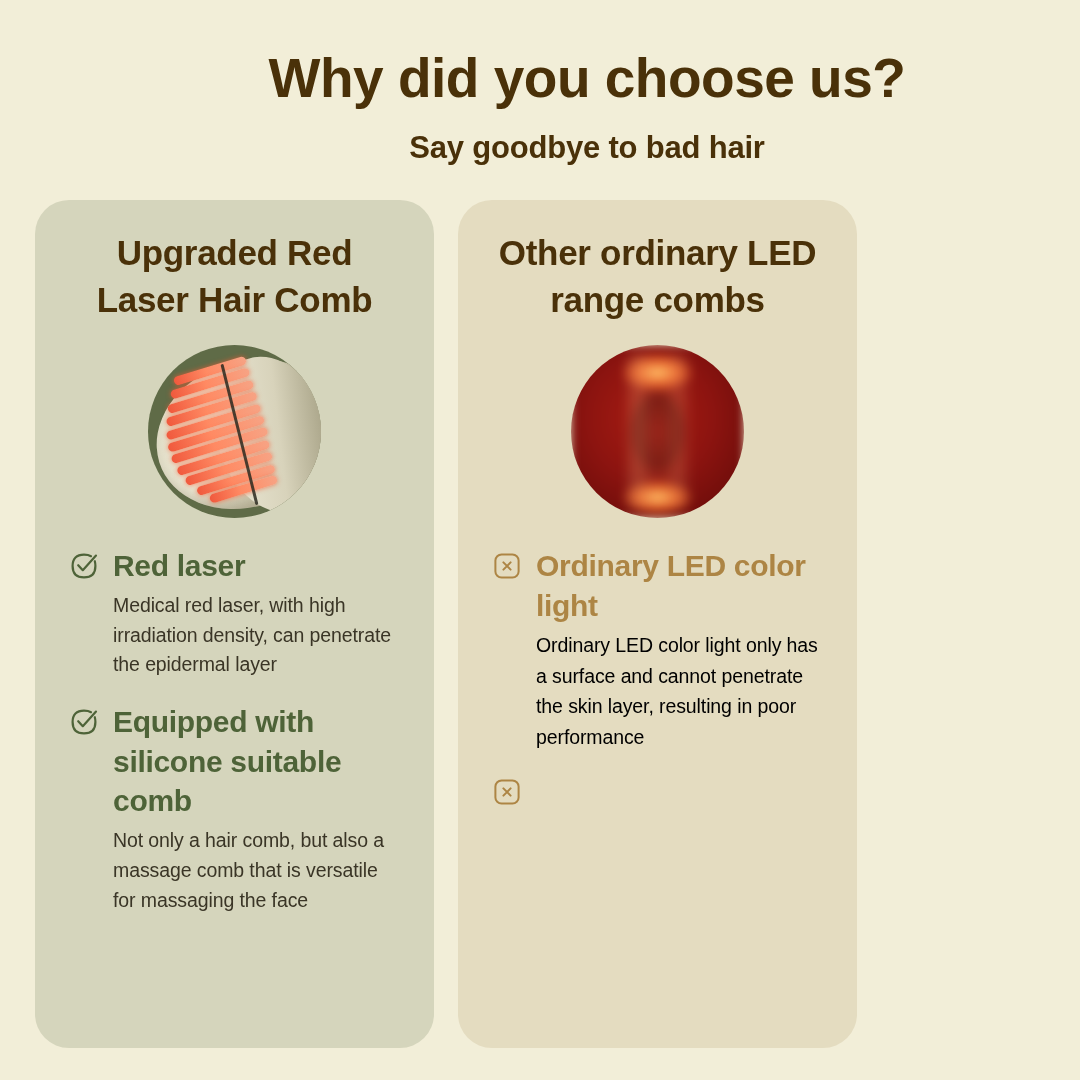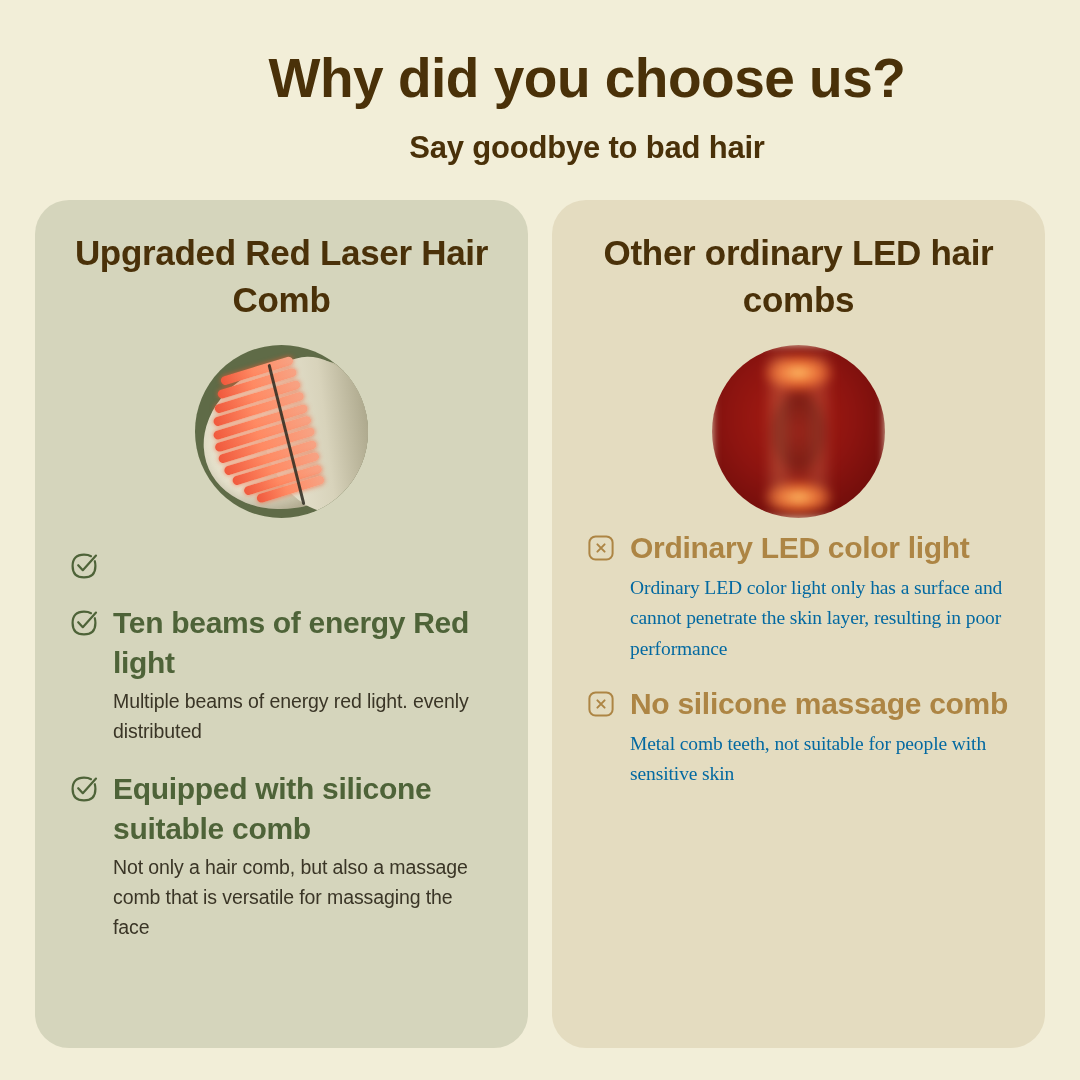--- a/index.html
+++ b/index.html
@@ -36,21 +36,21 @@
     color: #4a3109;
     letter-spacing: -0.2px;
     margin: 22px 0 0 0;
   }
 
   
   .cards {
     position: absolute;
     top: 200px;
     left: 35px;
-    width: 1010px;
+    width: 822px;
     height: 848px;
     display: flex;
     gap: 24px;
   }
   .card {
     width: 498px;
     height: 848px;
     border-radius: 34px;
     box-sizing: border-box;
     padding: 30px 34px 0 34px;
@@ -190,23 +190,23 @@
     font-size: 19.5px;
     line-height: 1.53;
     margin: 5px 0 0 0;
     letter-spacing: -0.1px;
   }
   
   .card-good .feat-title { color: #4e6338; }
   .card-good .feat-desc  { color: #3a3526; }
   
   .card-bad .feat-title { color: #ad8544; }
-  .card-bad .feat-desc  { color: #0369a1; font-family: Liberation Serif, serif; }
-
-  .card-bad .features { margin-top: 10px; }
+  .card-bad .feat-desc  { color: #000000; }
+
+  .card-bad .features { margin-top: 28px; }
   .card-bad .feature + .feature { margin-top: 20px; }
   .card-bad .feat-desc { line-height: 1.56; }
 </style>
 </head>
 <body>
 
 <div class="header">
   <h1 class="main-title">Why did you choose us?</h1>
   <p class="subtitle">Say goodbye to bad hair</p>
 </div>
@@ -240,53 +240,45 @@
 
     <div class="features">
 
       <div class="feature">
         <span class="feat-icon">
           <svg width="30" height="30" viewBox="0 0 30 30">
             <path d="M22 5.2 C20.4 4.2 18.1 3.6 15 3.6 C7.5 3.6 3.6 7.5 3.6 15 C3.6 22.5 7.5 26.4 15 26.4 C22.5 26.4 26.4 22.5 26.4 15 C26.4 13.2 26.2 11.6 25.8 10.2" fill="none" stroke="#4e6338" stroke-width="2.2" stroke-linecap="round"></path>
             <path d="M9.2 14.2 L13.8 19.2 L27 4.6" fill="none" stroke="#4e6338" stroke-width="2.2" stroke-linecap="round" stroke-linejoin="round"></path>
           </svg>
         </span>
-      </div>
-
-      <div class="feature">
-        <span class="feat-icon">
-          <svg width="30" height="30" viewBox="0 0 30 30">
-            <path d="M22 5.2 C20.4 4.2 18.1 3.6 15 3.6 C7.5 3.6 3.6 7.5 3.6 15 C3.6 22.5 7.5 26.4 15 26.4 C22.5 26.4 26.4 22.5 26.4 15 C26.4 13.2 26.2 11.6 25.8 10.2" fill="none" stroke="#4e6338" stroke-width="2.2" stroke-linecap="round"></path>
-            <path d="M9.2 14.2 L13.8 19.2 L27 4.6" fill="none" stroke="#4e6338" stroke-width="2.2" stroke-linecap="round" stroke-linejoin="round"></path>
-          </svg>
-        </span>
         <div class="feat-text">
-          <p class="feat-title">Ten beams of energy Red light</p>
-          <p class="feat-desc">Multiple beams of energy red light. evenly distributed</p>
+          <p class="feat-title">Red laser</p>
+          <p class="feat-desc">Medical red laser, with high irradiation density, can penetrate the epidermal layer</p>
         </div>
       </div>
+
 
       <div class="feature">
         <span class="feat-icon">
           <svg width="30" height="30" viewBox="0 0 30 30">
             <path d="M22 5.2 C20.4 4.2 18.1 3.6 15 3.6 C7.5 3.6 3.6 7.5 3.6 15 C3.6 22.5 7.5 26.4 15 26.4 C22.5 26.4 26.4 22.5 26.4 15 C26.4 13.2 26.2 11.6 25.8 10.2" fill="none" stroke="#4e6338" stroke-width="2.2" stroke-linecap="round"></path>
             <path d="M9.2 14.2 L13.8 19.2 L27 4.6" fill="none" stroke="#4e6338" stroke-width="2.2" stroke-linecap="round" stroke-linejoin="round"></path>
           </svg>
         </span>
         <div class="feat-text">
           <p class="feat-title">Equipped with silicone suitable comb</p>
           <p class="feat-desc">Not only a hair comb, but also a massage comb that is versatile for massaging the face</p>
         </div>
       </div>
 
     </div>
   </div>
 
   <div class="card card-bad">
-    <h2 class="card-title">Other ordinary LED hair combs</h2>
+    <h2 class="card-title">Other ordinary LED range combs</h2>
 
     <div class="circle-wrap">
       <div class="circle">
         <div class="led-bg"></div>
         <div class="led-sheen"></div>
       </div>
     </div>
 
     <div class="features">
 
@@ -304,22 +296,18 @@
       </div>
 
 
       <div class="feature">
         <span class="feat-icon">
           <svg width="30" height="30" viewBox="0 0 30 30">
             <rect x="3.4" y="3.4" width="23.2" height="23.2" rx="6.2" ry="6.2" fill="none" stroke="#ad8544" stroke-width="2"></rect>
             <path d="M11.4 11.4 L18.6 18.6 M18.6 11.4 L11.4 18.6" fill="none" stroke="#ad8544" stroke-width="2" stroke-linecap="round"></path>
           </svg>
         </span>
-        <div class="feat-text">
-          <p class="feat-title">No silicone massage comb</p>
-          <p class="feat-desc">Metal comb teeth, not suitable for people with sensitive skin</p>
-        </div>
       </div>
 
     </div>
   </div>
 
 </div>
 
 </body></html>

